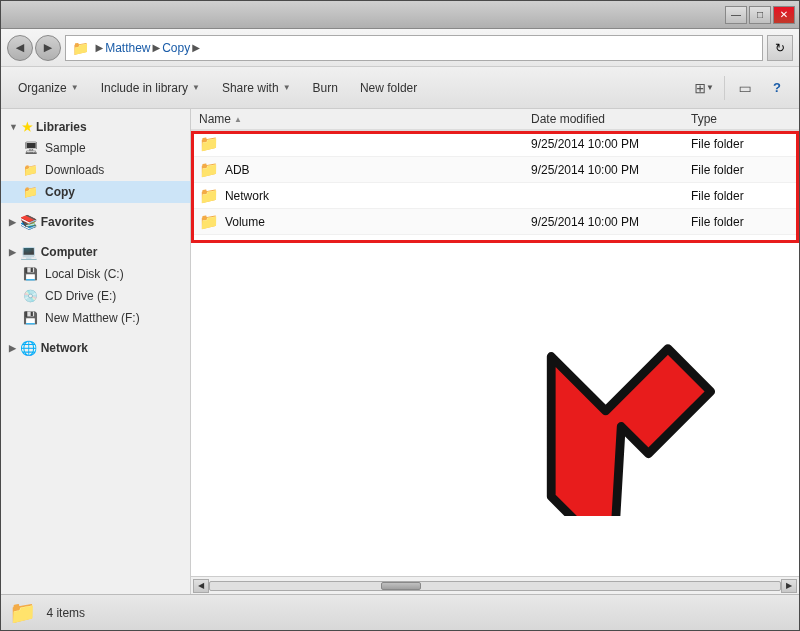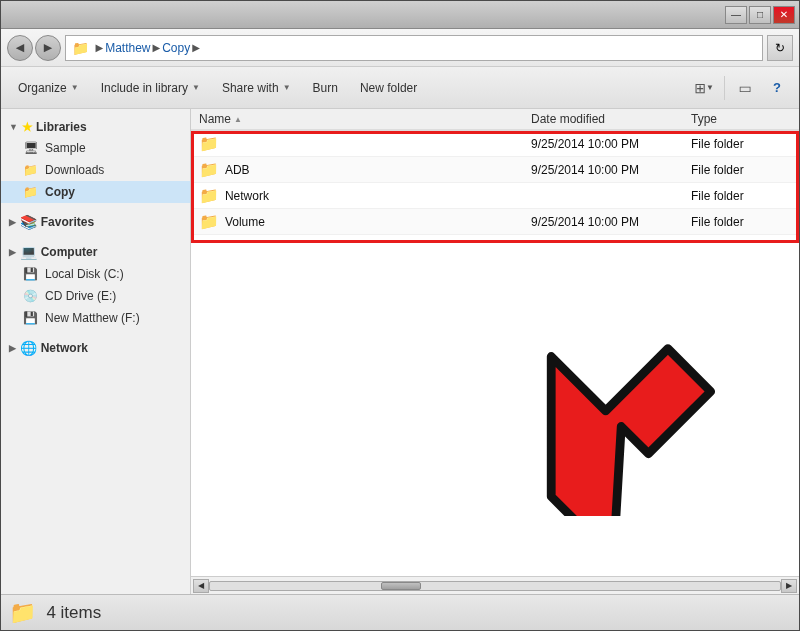--- a/index.html
+++ b/index.html
@@ -347,21 +347,21 @@
       background: linear-gradient(to bottom, #e8e8e8, #d8d8d8);
       border-top: 1px solid #bbb;
       display: flex;
       align-items: center;
       padding: 0 8px;
       gap: 10px;
       flex-shrink: 0;
     }
 
     .status-text {
-      font-size: 17px;
+      font-size: 12px;
       color: #333;
     }
 
     
     .horizontal-scroll {
       height: 18px;
       background: #f0f0f0;
       border-top: 1px solid #ccc;
       display: flex;
       align-items: center;

